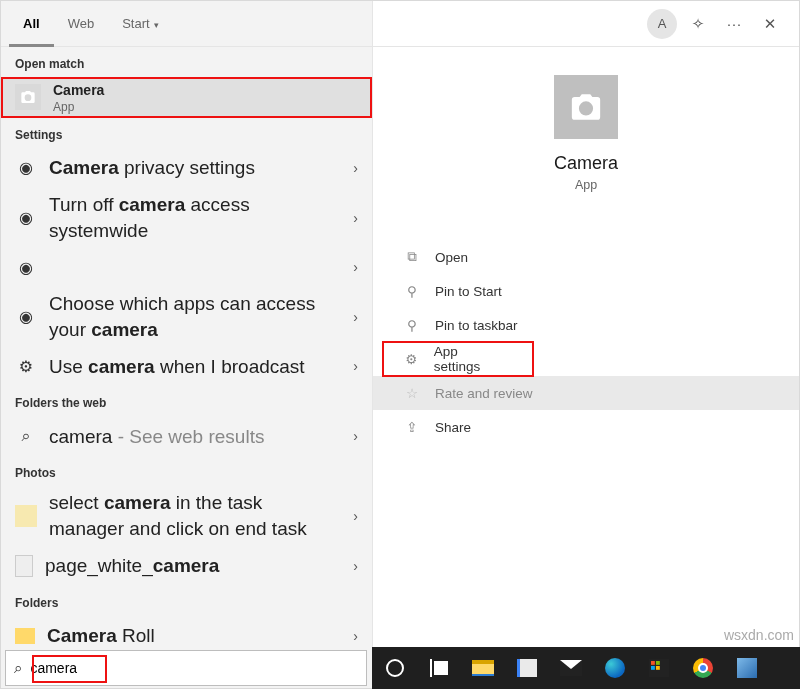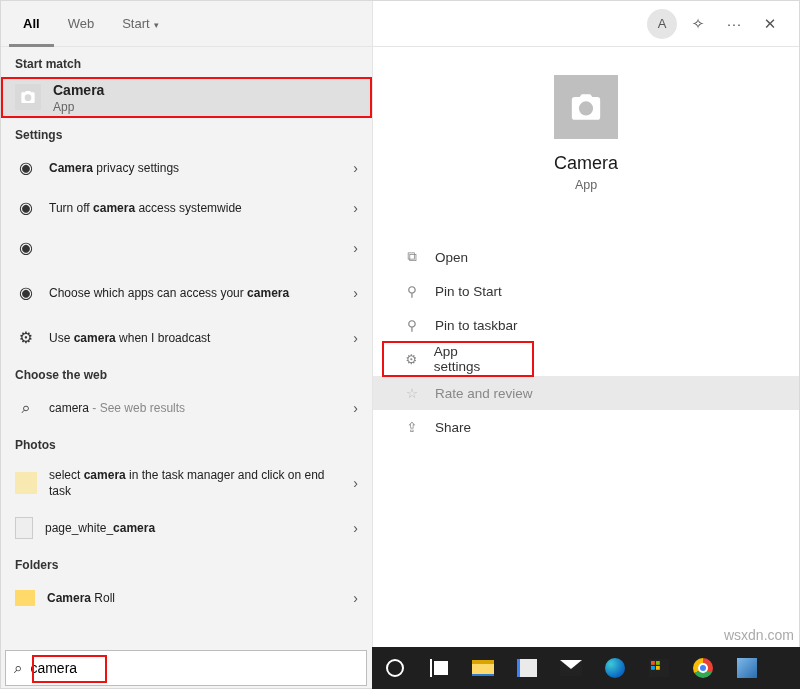--- a/index.html
+++ b/index.html
@@ -15,21 +15,21 @@
   .tab .caret { font-size: 9px; margin-left: 2px; }
   .topicons { display:flex; align-items:center; gap:6px; }
   .topicons .circle { width:30px;height:30px;border-radius:50%;background:#e5e5e5;display:flex;align-items:center;justify-content:center;font-size:13px;color:#555;}
   .topicons .sq { width:30px;height:30px;display:flex;align-items:center;justify-content:center;color:#555;font-size:15px;}
 
   
   .section-label { font-size: 12px; font-weight:600; color:#333; padding: 10px 14px 6px; }
   .row { display:flex; align-items:center; min-height:40px; padding:4px 14px; gap:12px; position:relative; }
   .row .chev { margin-left:auto; color:#555; font-size:14px; }
   .row .ic { width:22px; display:flex; align-items:center; justify-content:center; color:#333; font-size:16px; flex-shrink:0;}
-  .row .txt { font-size:12px; color:#222; line-height:1.35; }
+  .row .txt { font-size:19px; color:#222; line-height:1.35; }
   .row.best { background:#e0e0e0; }
   .row.best .txt { font-weight:600; font-size:14px; }
   .row.best .sub { font-weight:400; font-size:12px; color:#666; display:block; }
   .highlight-red { outline:2px solid #e11; outline-offset:-2px; }
   .camera-thumb { width:26px; height:26px; background:#d9d9d9; display:flex;align-items:center;justify-content:center; }
   .camera-thumb svg { width:16px;height:16px;fill:#fff;}
 
   .left-scroll { flex:1; overflow:hidden; }
 
   
@@ -83,21 +83,21 @@
 <div class="panel">
 
   <div class="left">
     <div class="tabs">
       <div class="tab active">All</div>
       <div class="tab">Web</div>
       <div class="tab"><span>Start</span><span class="caret"> ▾</span></div>
     </div>
 
     <div class="left-scroll">
-      <div class="section-label">Start match</div>
+      <div class="section-label">Open match</div>
       <div class="row best highlight-red">
         <div class="camera-thumb">
           <svg viewBox="0 0 24 24">
               <path d="M9 3l-1.5 2H4a2 2 0 0 0-2 2v12a2 2 0 0 0 2 2h16a2 2 0 0 0 2-2V7a2 2 0 0 0-2-2h-3.5L15 3H9zm3 5a5 5 0 1 1 0 10 5 5 0 0 1 0-10z"></path>
             </svg>
         </div>
         <div>
           <span class="txt">Camera</span>
           <span class="sub">App</span>
         </div>
@@ -122,21 +122,21 @@
         <span class="ic">◉</span>
         <span class="txt">Choose which apps can access your <b>camera</b></span>
         <span class="chev">›</span>
       </div>
       <div class="row">
         <span class="ic">⚙</span>
         <span class="txt">Use <b>camera</b> when I broadcast</span>
         <span class="chev">›</span>
       </div>
 
-      <div class="section-label">Choose the web</div>
+      <div class="section-label">Folders the web</div>
       <div class="row">
         <span class="ic">⌕</span>
         <span class="txt"><span>camera</span><span style="color:#888"> - See web results</span></span>
         <span class="chev">›</span>
       </div>
 
       <div class="section-label">Photos</div>
       <div class="row" style="min-height:50px;">
         <span class="ic" style="background:#f7e9b0;width:22px;height:22px;"></span>
         <span class="txt">select <b>camera</b> in the task manager and click on end task</span>

